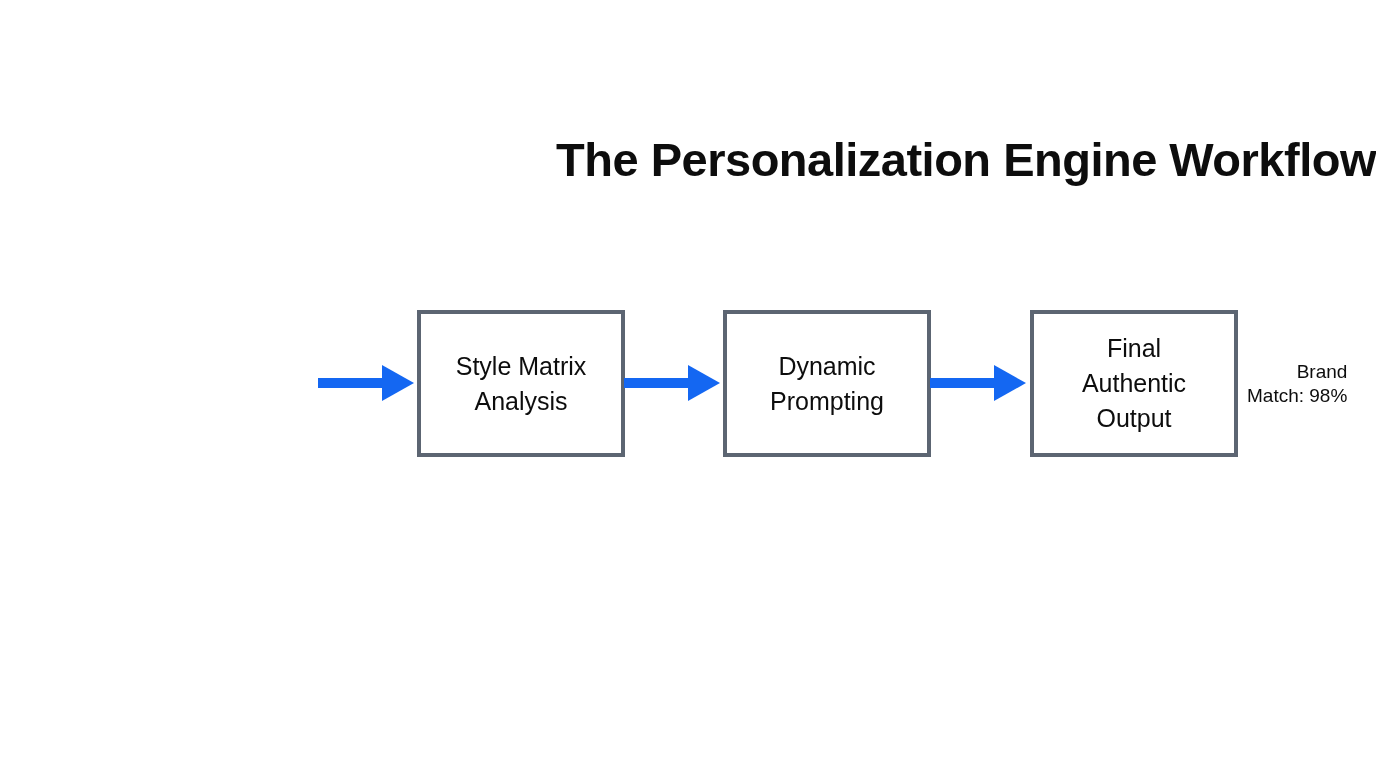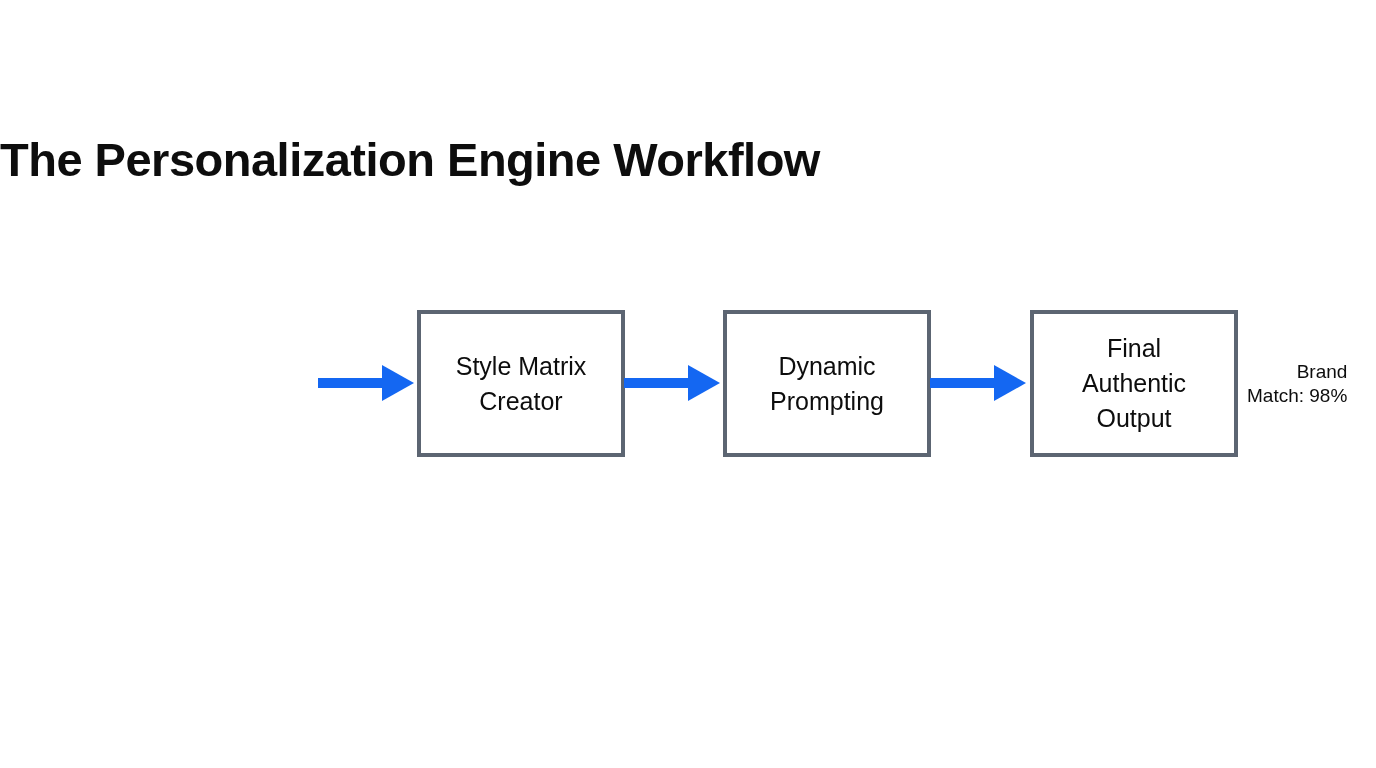--- a/index.html
+++ b/index.html
@@ -17,21 +17,21 @@
     background: var(--background);
     overflow: hidden;
     font-family: "Liberation Sans", sans-serif;
     color: var(--text);
   }
   .title {
     position: absolute;
     top: 132px;
     left: 0;
     width: 100%;
-    text-align: left;
+    text-align: right;
     font-size: 47px;
     font-weight: 700;
     letter-spacing: -0.5px;
     color: var(--text);
   }
   .step-box {
     position: absolute;
     top: 310px;
     width: 208px;
     height: 147px;
@@ -82,21 +82,21 @@
   <h1 class="title">The Personalization Engine Workflow</h1>
 
 
   <svg class="arrow arrow-1" viewBox="0 0 96 40" aria-hidden="true">
     <rect x="0" y="15" width="68" height="10" fill="currentColor"></rect>
     <polygon points="64,2 64,38 96,20" fill="currentColor"></polygon>
   </svg>
 
   <div class="step-box box-2">
     <div class="line">Style Matrix</div>
-    <div class="line">Creator</div>
+    <div class="line">Analysis</div>
   </div>
 
   <svg class="arrow arrow-2" viewBox="0 0 96 40" aria-hidden="true">
     <rect x="0" y="15" width="68" height="10" fill="currentColor"></rect>
     <polygon points="64,2 64,38 96,20" fill="currentColor"></polygon>
   </svg>
 
   <div class="step-box box-3">
     <div class="line">Dynamic</div>
     <div class="line">Prompting</div>

